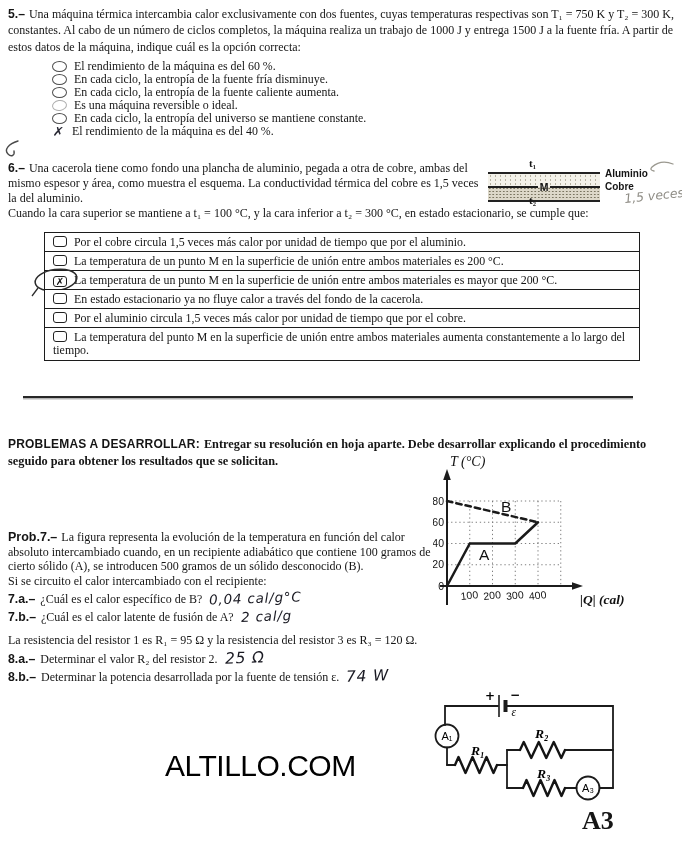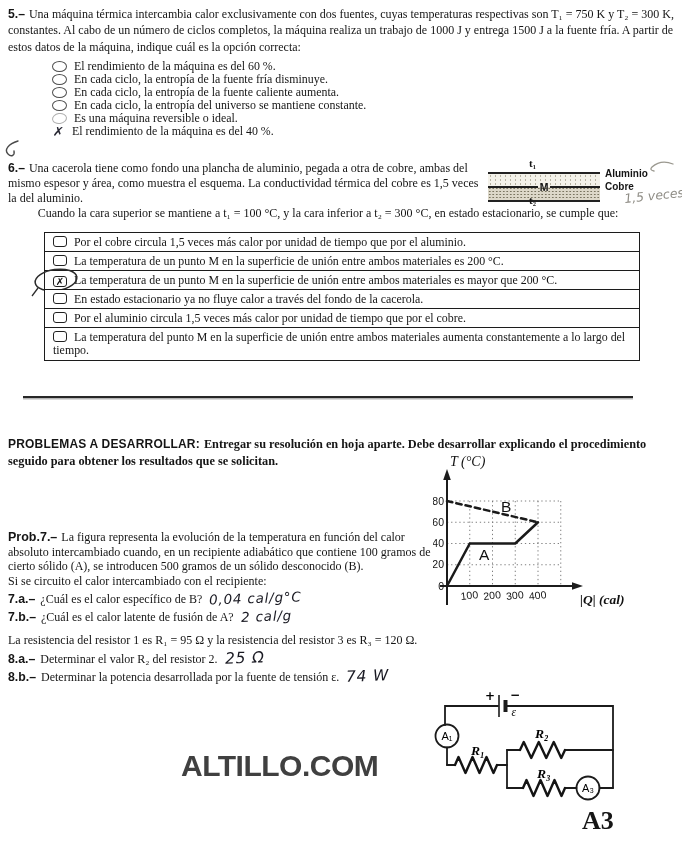--- a/index.html
+++ b/index.html
@@ -57,22 +57,22 @@
   
   .pp{font-size:12px;line-height:14.6px;}
   .pnum{font-family:"Liberation Sans",sans-serif;font-weight:bold;font-size:12.5px;margin-right:4px;}
   .part-row{font-size:12px;line-height:15px;margin-top:2.5px;white-space:nowrap;}
   .plabel{font-family:"Liberation Sans",sans-serif;font-weight:bold;font-size:12.3px;margin-right:5px;}
   .hw{font-family:"DejaVu Sans",sans-serif;font-style:italic;font-size:13.5px;color:#191922;display:inline-block;
       transform:rotate(-2deg);margin-left:7px;letter-spacing:.8px;}
   .hw-lg{font-size:15.5px;}
 
   
-  .watermark{position:absolute;left:165px;top:749px;font-family:"Liberation Sans",sans-serif;font-weight:bold;
-             font-size:30px;letter-spacing:-.5px;color:#404040;margin-left:16px;}
+  .watermark{position:absolute;left:165px;top:749px;font-family:"Liberation Sans",sans-serif;font-weight:normal;
+             font-size:30px;letter-spacing:-.5px;color:#000000;}
   .sheet-label{position:absolute;left:582px;top:806px;font-size:26px;font-weight:bold;}
   .squiggle{position:absolute;left:2px;top:138px;overflow:visible;}
   svg text{user-select:none;}
 </style>
 </head>
 <body>
 
 <div class="page">
 
   <div class="abs" style="left:8px;top:6px;width:688px;">
@@ -86,43 +86,43 @@
       </div>
       <div class="q5-option">
         <span class="cb"></span>
         <span>En cada ciclo, la entropía de la fuente fría disminuye.</span>
       </div>
       <div class="q5-option">
         <span class="cb"></span>
         <span>En cada ciclo, la entropía de la fuente caliente aumenta.</span>
       </div>
       <div class="q5-option">
-        <span class="cb"></span>
-        <span>En cada ciclo, la entropía del universo se mantiene constante.</span>
-      </div>
-      <div class="q5-option">
         <span class="cb faint"></span>
         <span>Es una máquina reversible o ideal.</span>
+      </div>
+      <div class="q5-option">
+        <span class="cb"></span>
+        <span>En cada ciclo, la entropía del universo se mantiene constante.</span>
       </div>
       <div class="q5-option">
         <span class="cb-x">✗</span>
         <span>El rendimiento de la máquina es del 40 %.</span>
       </div>
     </div>
   </div>
 
   <svg class="squiggle" width="24" height="24">
     <path d="M16,3 C6,6 2,12 6,16 C9,19 13,18 12,13" stroke="#4a4a4a" stroke-width="1.4" fill="none" stroke-linecap="round"></path>
   </svg>
 
   <div class="abs" style="left:8px;top:161px;width:640px;">
     <p class="para" style="width:472px;line-height:15px;">
       <b class="qnum">6.–</b><span>Una cacerola tiene como fondo una plancha de aluminio, pegada a otra de cobre, ambas del mismo espesor y área, como muestra el esquema. La conductividad térmica del cobre es 1,5 veces la del aluminio.</span>
     </p>
-    <p class="para" style="width:640px;line-height:15px;text-align:center;">Cuando la cara superior se mantiene a t₁ = 100 °C, y la cara inferior a t₂ = 300 °C, en estado estacionario, se cumple que:</p>
+    <p class="para" style="width:640px;line-height:15px;">Cuando la cara superior se mantiene a t₁ = 100 °C, y la cara inferior a t₂ = 300 °C, en estado estacionario, se cumple que:</p>
   </div>
 
   <div class="layer-diagram">
     <div class="ld-t1">t₁</div>
     <div class="ld-line" style="top:14px;"></div>
     <div class="ld-alu"></div>
     <div class="ld-cu"></div>
     <div class="ld-m">
       <span class="ld-mline"></span>
       <span class="ld-mtext">M</span>

